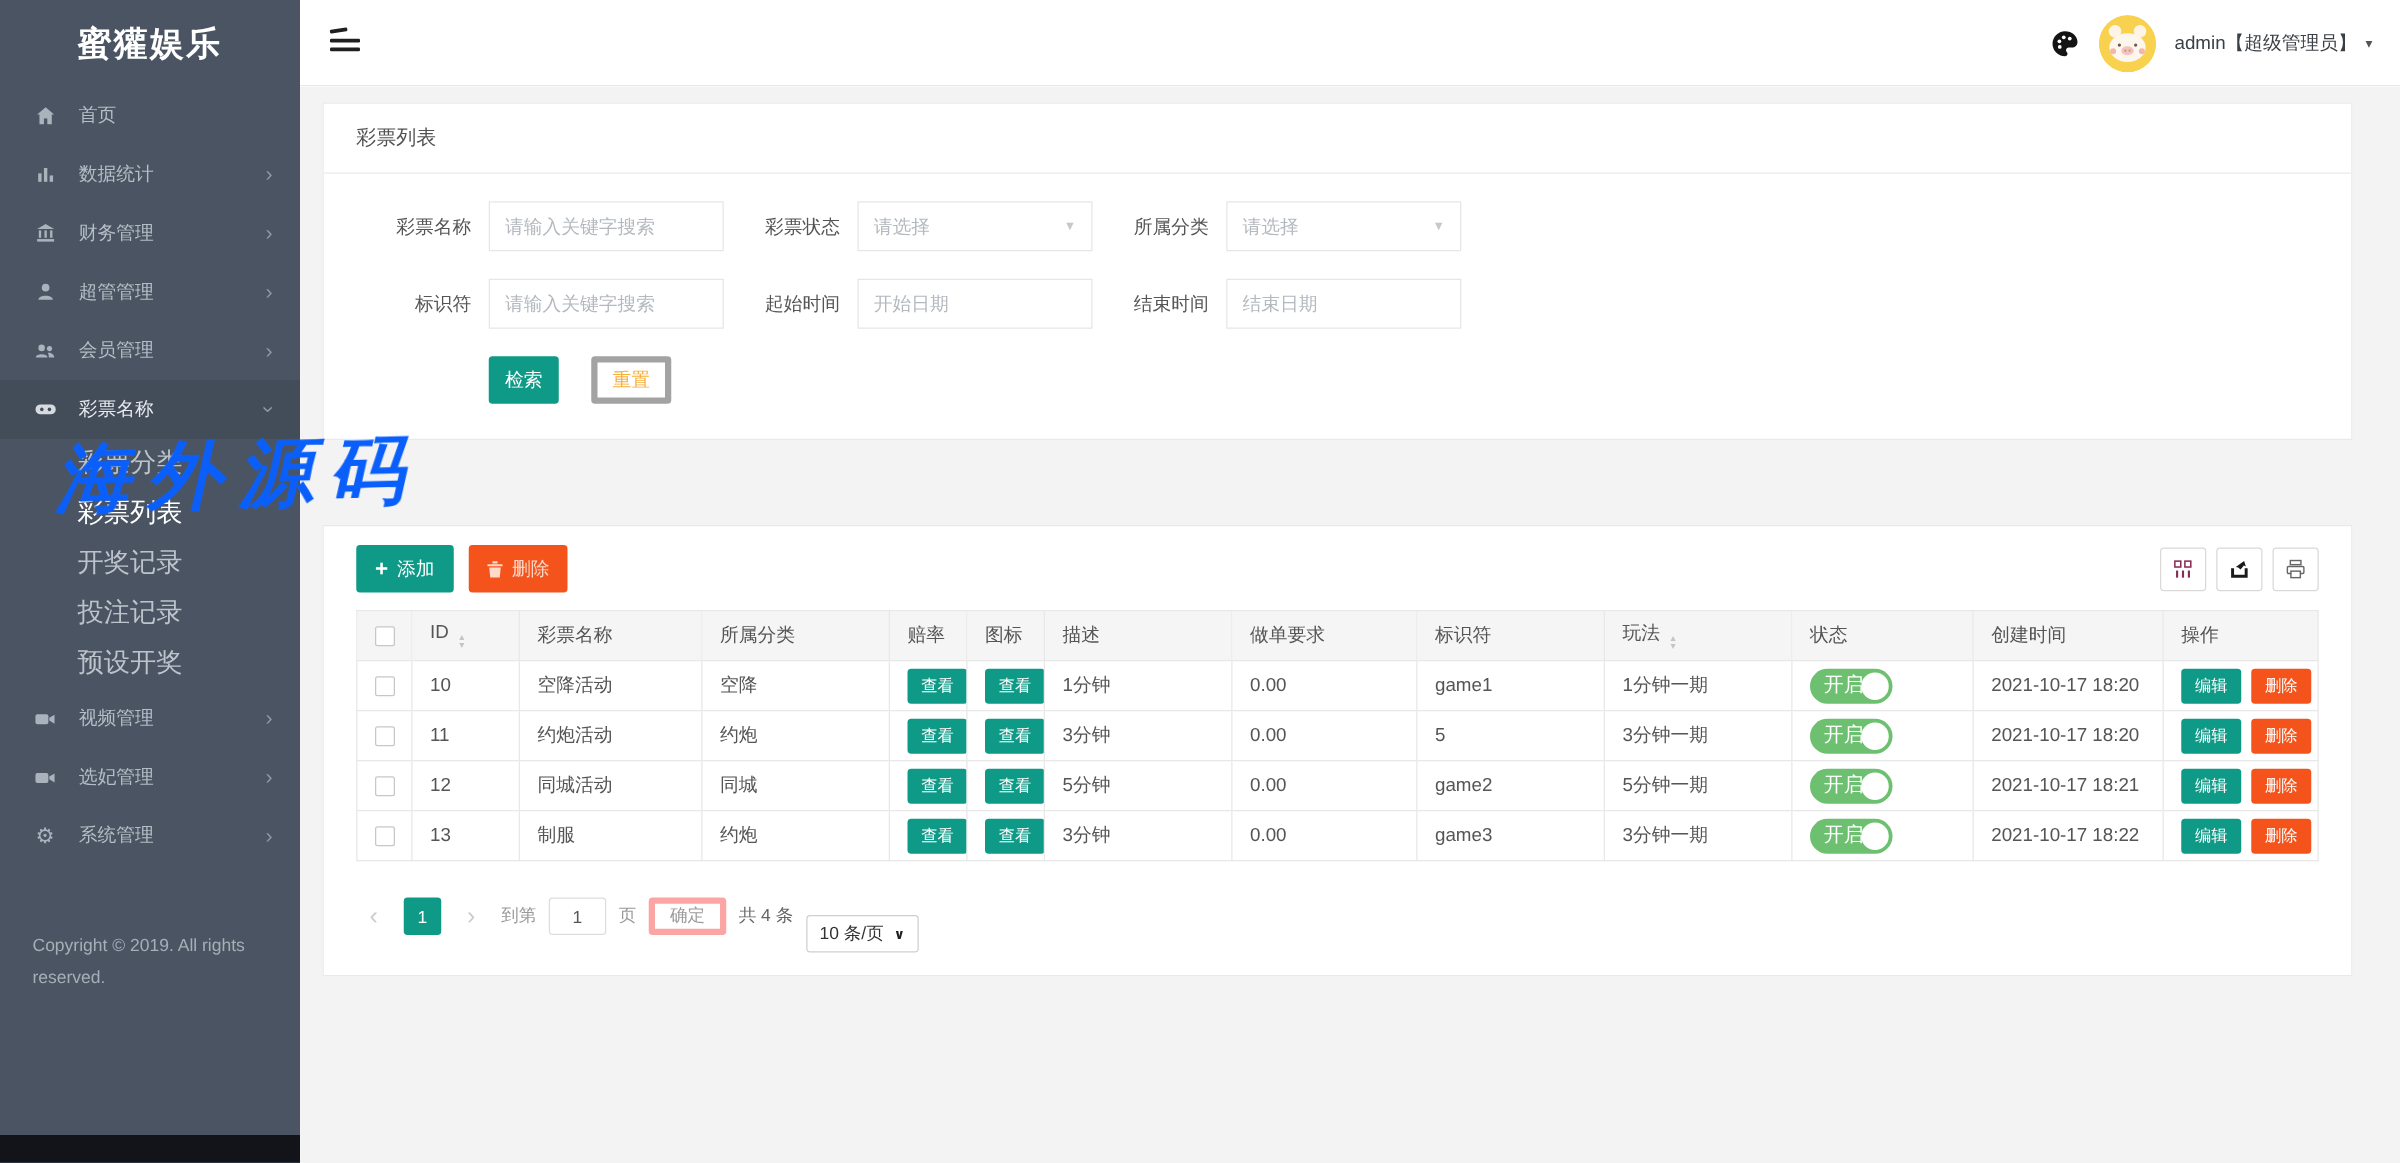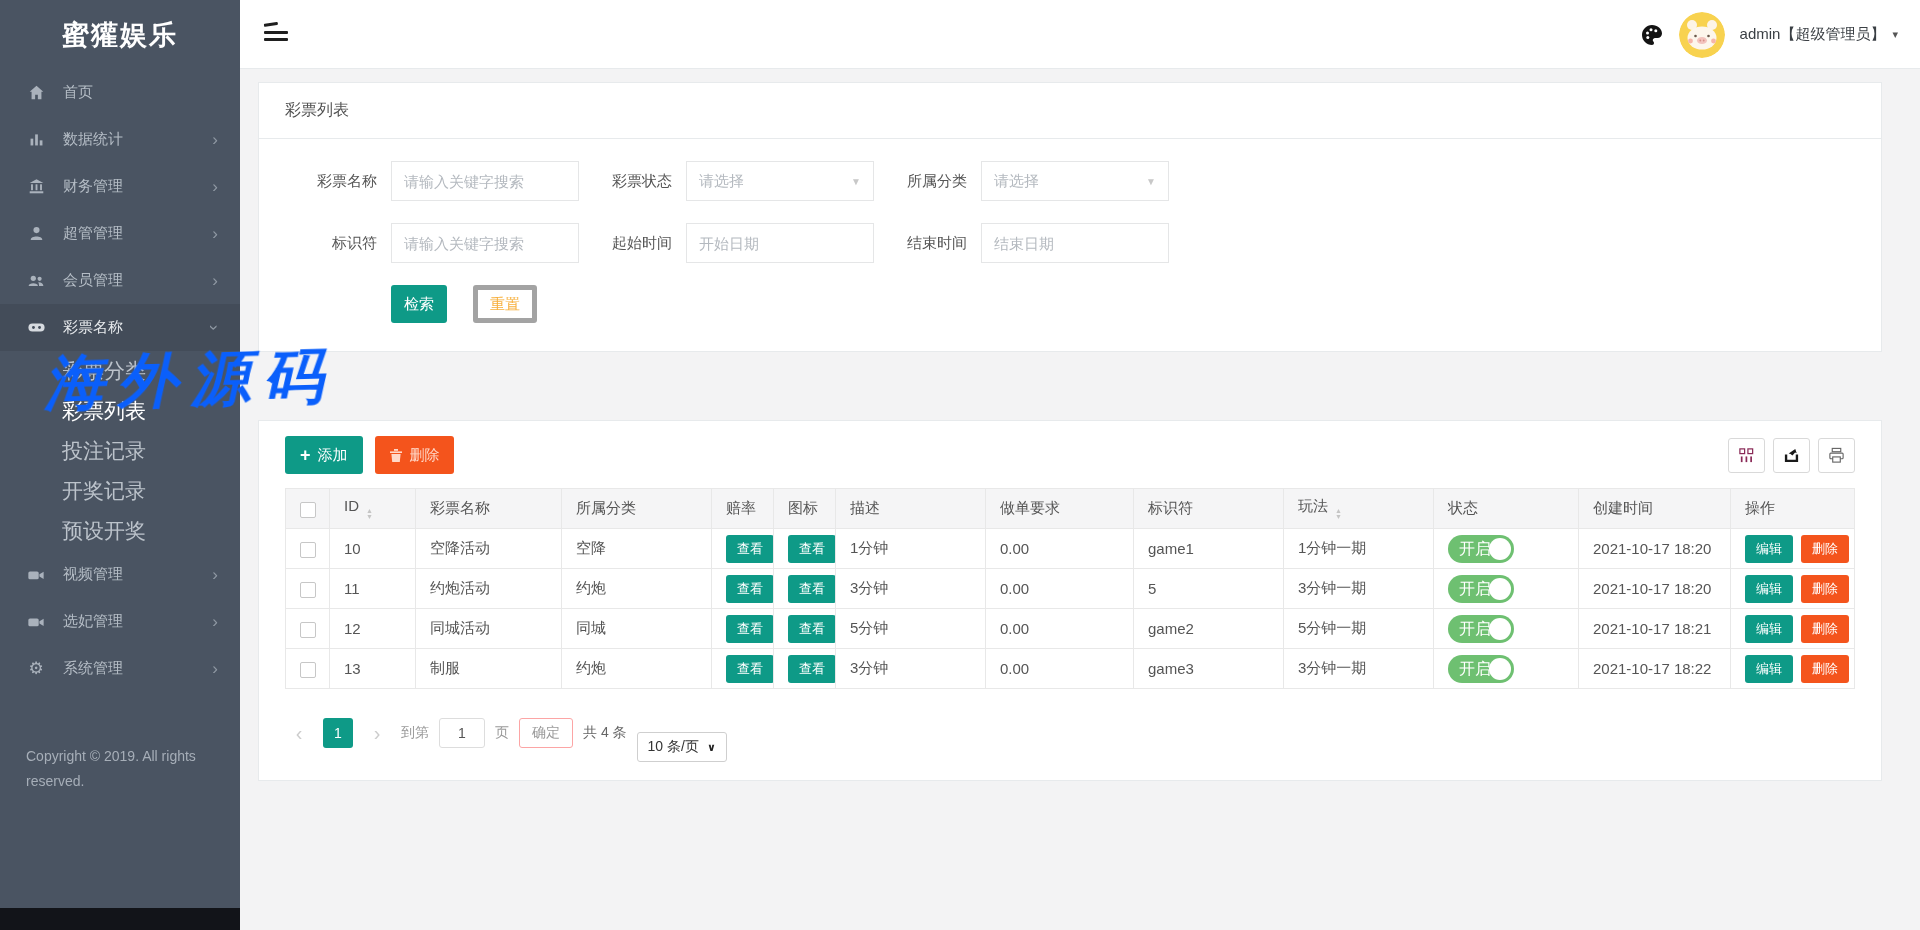--- a/index.html
+++ b/index.html
@@ -69,21 +69,21 @@
   .btn-xs { display:inline-block; padding:5px 11px; border-radius:3px; color:#fff; font-size:13px; cursor:pointer; border:none; font-family:inherit; }
   .btn-view,.btn-edit { background:#0e9a87; }
   .btn-rowdel { background:#f4541c; margin-left:8px; }
   .toggle { position:relative; width:66px; height:28px; border-radius:15px; background:#6ec071; color:#fff; font-size:16px; line-height:28px; padding-left:11px; cursor:pointer; }
   .knob { position:absolute; right:3px; top:3px; width:22px; height:22px; border-radius:50%; background:#fff; }
 
   .pagination { display:flex; align-items:center; gap:10px; padding:15px 26px 18px; color:#999; font-size:14px; }
   .pg-nav { width:28px; height:30px; display:flex; align-items:center; justify-content:center; color:#ccc; font-size:20px; cursor:pointer; }
   .pg-cur { width:30px; height:30px; display:flex; align-items:center; justify-content:center; background:#0e9a87; color:#fff; border-radius:3px; cursor:pointer; font-size:14px; }
   .pg-input { width:46px; height:30px; border:1px solid #ddd; border-radius:3px; text-align:center; font-size:14px; color:#555; outline:none; font-family:inherit; }
-  .pg-confirm { height:30px; padding:0 12px; background:#fff; border:1px solid #fca5a5; border-radius:3px; color:#9a9a9a; font-size:14px; }
+  .pg-confirm { height:30px; padding:0 12px; background:#fff; border:5px solid #fca5a5; border-radius:3px; color:#9a9a9a; font-size:14px; }
   .pg-total { color:#666; }
   .pg-size { height:30px; border:1px solid #cfcfcf; border-radius:3px; display:flex; align-items:center; gap:8px; padding:0 10px; color:#333; cursor:pointer; background:#fff;margin-top:28px; }
   .pg-size-caret { font-size:11px; color:#222; font-weight:bold; }
 
   
   .watermark { position:fixed; left:44px; top:340px; z-index:60; font-family:"DejaVu Serif","Liberation Serif",serif; font-style:italic; font-weight:bold; font-size:60px; letter-spacing:13px; color:#0a5ffb; transform:rotate(-1.5deg); pointer-events:none; white-space:nowrap; }
 </style>
 </head>
 <body>
 
@@ -158,22 +158,22 @@
             <circle cx="13.2" cy="10" r="1.5" fill="#434c59"></circle>
           </svg>
         </span>
       <span class="mi-lb">彩票名称</span>
       <span class="mi-ch down">›</span>
     </div>
 
     <div class="submenu">
       <div class="sub">彩票分类</div>
       <div class="sub current">彩票列表</div>
+      <div class="sub">开奖记录</div>
       <div class="sub">投注记录</div>
-      <div class="sub">开奖记录</div>
       <div class="sub">预设开奖</div>
     </div>
 
     <div class="mi">
       <span class="mi-ic">
           <svg width="18" height="18" viewBox="0 0 20 20">
             <rect x="1.5" y="6" width="11.5" height="8.8" rx="1.8" fill="currentColor"></rect>
             <path d="M13.8 9.2 L18.5 6.4 V14.4 L13.8 11.6 Z" fill="currentColor"></path>
           </svg>
         </span>

